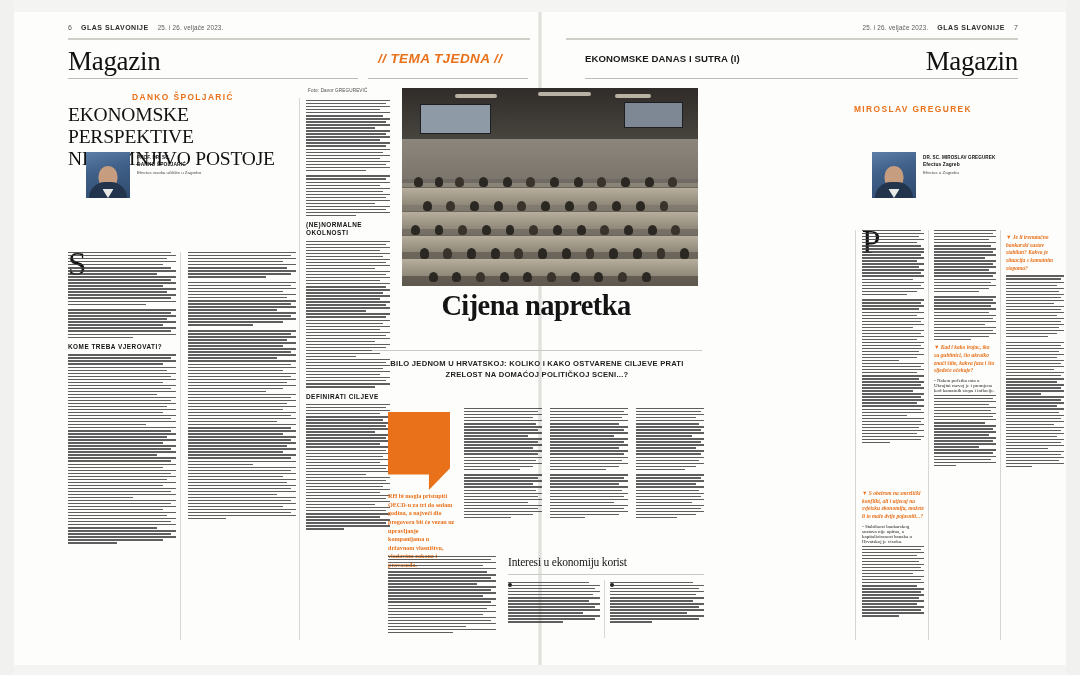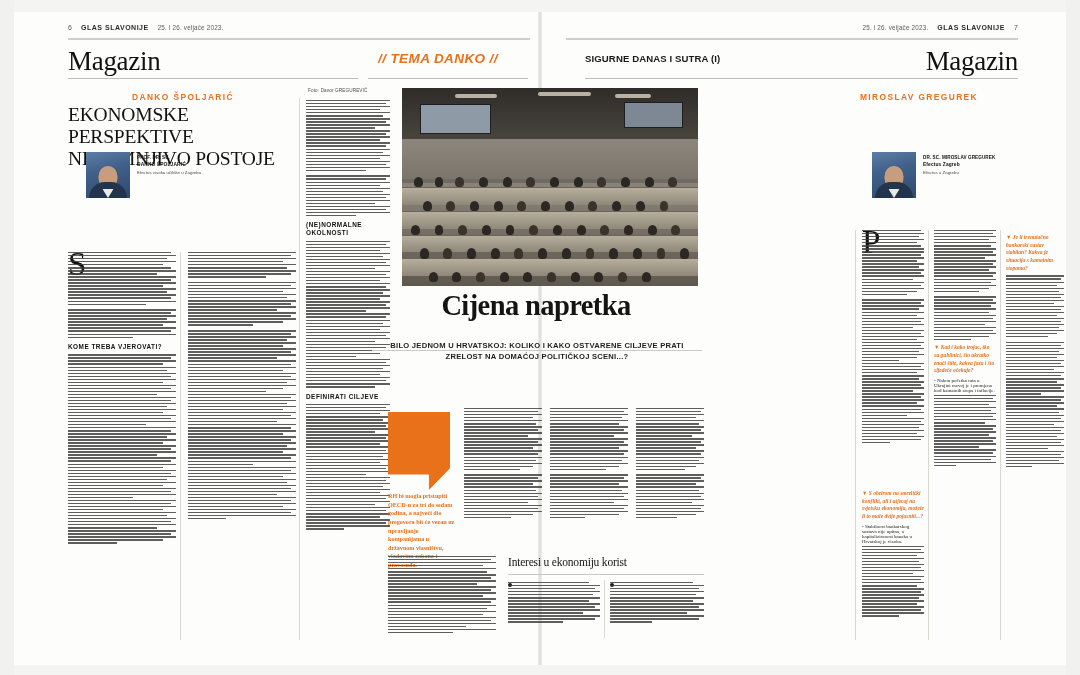--- a/index.html
+++ b/index.html
@@ -67,21 +67,21 @@
   .rule-sec.d { right:62px; width:145px; }
 
   
   .kicker {
     position:absolute; top:92px;
     font-family:"Liberation Sans", sans-serif;
     font-weight:700; font-size:8.4px; letter-spacing:1.4px;
     color:#E8711A; text-align:center;
   }
   .kicker.left { left:68px; width:230px; }
-  .kicker.right { right:56px; width:210px; }
+  .kicker.right { right:62px; width:210px;margin-top:12px; }
 
   
   .side-head {
     position:absolute; top:104px;
     font-family:"Liberation Serif", serif;
     font-size:19.5px; line-height:1.12; color:#111;
     letter-spacing:-.2px;
   }
   .side-head.left { left:68px; width:232px; }
   .side-head.right { right:62px; width:212px; text-align:right; }
@@ -178,21 +178,21 @@
 
   
   .main-head {
     position:absolute; left:368px; top:292px; width:336px;
     text-align:center;
     font-family:"Liberation Serif", serif;
     font-weight:700; font-size:28.5px; line-height:1.0;
     color:#141414; letter-spacing:-.6px;
   }
   .main-sub {
-    position:absolute; left:372px; top:340px; width:330px;
+    position:absolute; left:372px; top:358px; width:330px;
     text-align:center;
     font-family:"Liberation Sans", sans-serif;
     font-weight:700; font-size:7.6px; line-height:1.5;
     letter-spacing:.25px; color:#1d1d1d;
   }
   .main-rule { position:absolute; left:372px; top:350px; width:330px; height:1px; background:#cbcbc6; }
 
   
   .quote-mark {
     position:absolute; left:388px; top:412px; width:62px; height:78px;
@@ -250,22 +250,22 @@
   </div>
   <div class="runhead right">
     <span class="date">25. i 26. veljače 2023.</span>
     <span class="masthead">GLAS SLAVONIJE</span>
     <span class="folio">7</span>
   </div>
   <div class="rule-top left"></div>
   <div class="rule-top right"></div>
 
   <div class="magazin left">Magazin</div>
-  <div class="tema">// TEMA DANKO //</div>
-  <div class="hds">SIGURNE DANAS I SUTRA (I)</div>
+  <div class="tema">// TEMA TJEDNA //</div>
+  <div class="hds">EKONOMSKE DANAS I SUTRA (I)</div>
   <div class="magazin right">Magazin</div>
   <div class="rule-sec a"></div>
   <div class="rule-sec b"></div>
   <div class="rule-sec c"></div>
   <div class="rule-sec d"></div>
 
   <div class="kicker left">DANKO ŠPOLJARIĆ</div>
   <div class="side-head left">EKONOMSKE PERSPEKTIVE NESUMNJIVO POSTOJE</div>
 
   <div class="author-card left">

